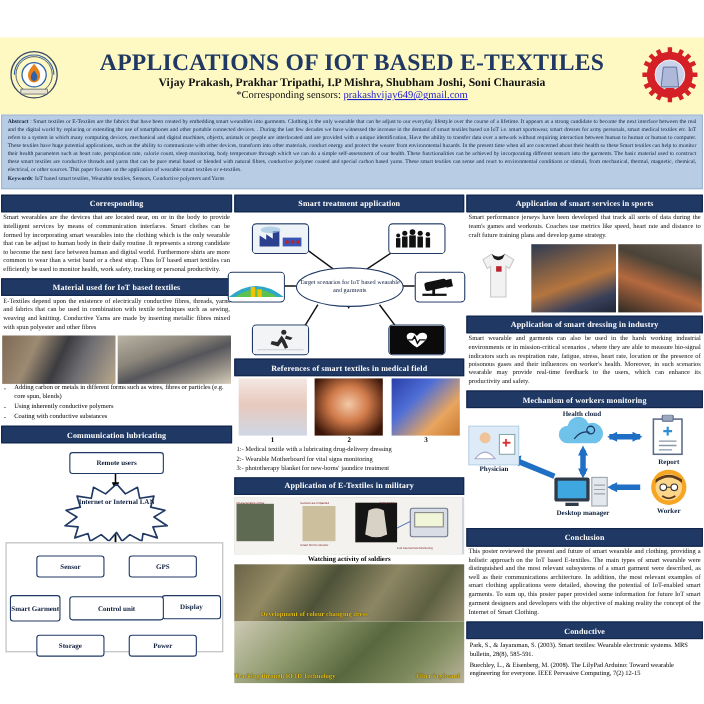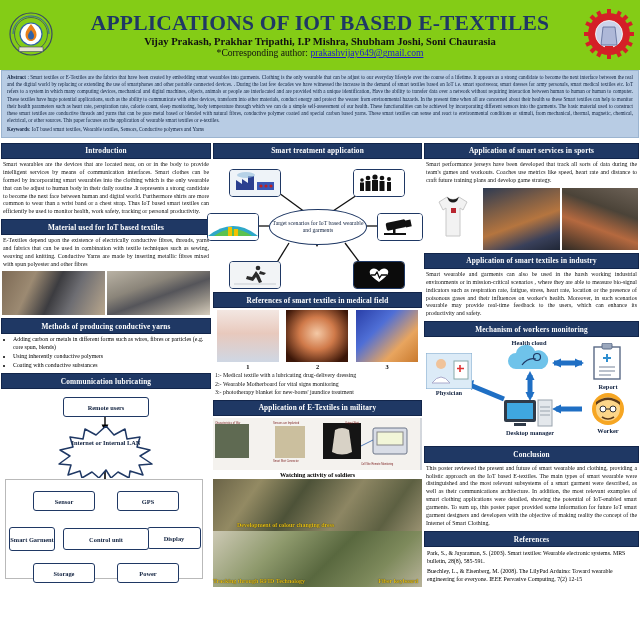--- a/index.html
+++ b/index.html
@@ -6,22 +6,22 @@
   body{
     width:640px;height:640px;overflow:hidden;
     background:#ffffff;
     font-family:"Liberation Serif", serif;
     color:#000;
   }
   .poster{width:640px;height:640px;position:relative;box-sizing:border-box;}
 
   
   .header{
-    position:relative;height:70px;background:#84cc16;
-    display:flex;align-items:center;justify-content:center;
+    position:relative;height:70px;background:#fef9c3;
+    display:flex;align-items:center;justify-content:center;margin-top:34px;
   }
   .logo{width:62px;height:60px;flex:0 0 62px;display:flex;align-items:center;justify-content:center;}
   .logo-left svg, .logo-right svg{display:block;}
   .head-center{flex:1;text-align:center;line-height:1.05;}
   .ptitle{
     font-size:21.5px;font-weight:bold;color:#1f3864;letter-spacing:.2px;
     font-family:"Liberation Serif", serif;margin:1px 0 2px;
   }
   .pauthors{font-size:10.6px;font-weight:bold;color:#111;margin:1px 0;}
   .paffil{font-size:10px;color:#111;margin:1px 0;}
@@ -141,21 +141,21 @@
         <path d="M28 23 C30 25.5 31 27 31 29 C31 31.3 29.7 32.6 28 32.6 C26.3 32.6 25 31.3 25 29 C25 27 26 25.5 28 23 Z" fill="#2f62a8"></path>
         <path d="M10 27 A18 18 0 0 1 46 27" fill="none" stroke="#2f62a8" stroke-width="1"></path>
         <rect x="16" y="40" width="24" height="4.5" fill="#e8e2cf" stroke="#3b4a63" stroke-width="0.6"></rect>
       </svg>
     </div>
 
     <div class="head-center">
       <div class="ptitle">APPLICATIONS OF IOT BASED E-TEXTILES</div>
       <div class="pauthors">Vijay Prakash, Prakhar Tripathi, I.P Mishra, Shubham Joshi, Soni Chaurasia</div>
       <div class="pcorr">
-        <span>*Corresponding author:</span>
+        <span>*Corresponding sensors:</span>
         <span class="mail">prakashvijay649@gmail.com</span>
       </div>
     </div>
 
     <div class="logo logo-right">
       <svg width="56" height="56" viewBox="0 0 56 56">
         <g fill="#d42027">
           <circle cx="28" cy="27" r="21"></circle>
         </g>
         <g stroke="#d42027" stroke-width="4">
@@ -178,31 +178,30 @@
 
   <div class="abstract">
     <b>Abstract</b><span> : </span><span>Smart textiles or E-Textiles are the fabrics that have been created by embedding smart wearables into garments. Clothing is the only wearable that can be adjust to our everyday lifestyle over the course of a lifetime. It appears as a strong candidate to become the next interface between the real and the digital world by replacing or extending the use of smartphones and other portable connected devices. . During the last few decades we have witnessed the increase in the demand of smart textiles based on IoT i.e. smart sportswear, smart dresses for army personals, smart medical textiles etc. IoT refers to a system in which many computing devices, mechanical and digital machines, objects, animals or people are interlocated and are provided with a unique identification, Have the ability to transfer data over a network without requiring interaction between human to human or human to computer. These textiles have huge potential applications, such as the ability to communicate with other devices, transform into other materials, conduct energy and protect the wearer from environmental hazards. In the present time when all are concerned about their health so these Smart textiles can help to monitor their health parameters such as heart rate, perspiration rate, calorie count, sleep monitoring, body temperature through which we can do a simple self-assessment of our health. These functionalities can be achieved by incorporating different sensors into the garments. The basic material used to construct these smart textiles are conductive threads and yarns that can be pure metal based or blended with natural fibres, conductive polymer coated and special carbon based yarns. These smart textiles can sense and react to environmental conditions or stimuli, from mechanical, thermal, magnetic, chemical, electrical, or other sources. This paper focuses on the application of wearable smart textiles or e-textiles.</span>
     <span class="kw"><b>Keywords</b><span>: IoT based smart textiles, Wearable textiles, Sensors, Conductive polymers and Yarns</span></span>
   </div>
 
   <div class="cols">
 
     <div class="col col-1">
 
-      <div class="bar">Introduction</div>
+      <div class="bar">Corresponding</div>
       <div class="body-text">Smart wearables are the devices that are located near, on or in the body to provide intelligent services by means of communication interfaces. Smart clothes can be formed by incorporating smart wearables into the clothing which is the only wearable that can be adjust to human body in their daily routine .It represents a strong candidate to become the next face between human and digital world. Furthermore shirts are more common to wear than a wrist band or a chest strap. Thus IoT based smart textiles can efficiently be used to monitor health, work safety, tracking or personal productivity.</div>
 
       <div class="bar">Material used  for IoT based textiles</div>
       <div class="body-text">E-Textiles depend upon the existence of electrically conductive fibres, threads, yarns and fabrics that can be used in combination with textile techniques such as sewing, weaving and knitting. Conductive Yarns are made by inserting  metallic fibres mixed with spun polyester and other fibres</div>
       <div class="imgrow" style="margin-top:2px">
         <div class="ph yarn1"></div>
         <div class="ph yarn2"></div>
       </div>
 
-      <div class="bar">Methods of producing conductive yarns</div>
       <ul class="bullets">
         <li>Adding carbon or metals in different forms such as wires, fibres or particles (e.g. core spun, blends)</li>
         <li>Using inherently conductive polymers</li>
         <li>Coating with conductive substances</li>
       </ul>
 
       <div class="bar">Communication lubricating</div>
 
       <div class="arch">
         <svg width="208" height="188">
@@ -425,21 +424,21 @@
             <rect width="56" height="62" fill="#fff"></rect>
             <path d="M14 14 L22 9 q6 5 12 0 l8 5 l-4 8 l-3 -2 l0 28 l-14 0 l0 -28 l-3 2 Z" fill="#f2f2f2" stroke="#c8c8c8"></path>
             <path d="M22 9 q6 5 12 0 l-2 4 q-4 3 -8 0 Z" fill="#1a1a1a"></path>
             <rect x="26" y="20" width="5" height="5" fill="#b8252f"></rect>
           </svg>
         </div>
         <div class="ph sp2"></div>
         <div class="ph sp3"></div>
       </div>
 
-      <div class="bar">Application of smart textiles in industry</div>
+      <div class="bar">Application of smart dressing in industry</div>
       <div class="body-text">Smart wearable and garments can also be used in the harsh working industrial environments or in mission-critical scenarios , where they are able to measure bio-signal indicators such as respiration rate, fatigue, stress, heart rate, location or the presence of poisonous gases and their influences on worker's health. Moreover, in such scenarios wearable may provide real-time feedback to the users, which can enhance its productivity and safety.</div>
 
       <div class="bar">Mechanism of workers monitoring</div>
 
       <div class="wm">
         <svg width="213" height="104">
 
           <g stroke="#1f6fc4" stroke-width="5">
             <line x1="130" y1="24" x2="158" y2="24"></line>
           </g>
@@ -512,21 +511,21 @@
           <circle cx="27" cy="18" r="3" fill="#fff" stroke="#333"></circle>
           <path d="M20 18 h4" stroke="#333" stroke-width="1"></path>
           <path d="M16 26 q6 4 12 0" stroke="#5a3a1c" stroke-width="1.6" fill="none"></path>
         </svg>
         <div class="wm-label" style="left:158px;top:88px;width:52px">Worker</div>
       </div>
 
       <div class="bar">Conclusion</div>
       <div class="body-text">This poster reviewed the present and future of smart wearable and clothing, providing a holistic approach on the IoT based E-textiles. The main types of smart wearable were distinguished and the most relevant subsystems of a smart garment were described, as well as their communications architecture. In addition, the most relevant examples of smart clothing applications were detailed, showing the potential of IoT-enabled smart garments. To sum up, this poster paper provided some information for future IoT smart garment designers and developers with the objective of making reality the concept of the Internet of Smart Clothing.</div>
 
-      <div class="bar">References</div>
+      <div class="bar">Conductive</div>
       <div class="refs">
         <p>Park, S., &amp; Jayaraman, S. (2003). Smart textiles: Wearable electronic systems. MRS bulletin, 28(8), 585-591.</p>
         <p>Buechley, L., &amp; Eisenberg, M. (2008). The LilyPad Arduino: Toward wearable engineering for everyone. IEEE Pervasive Computing, 7(2) 12-15</p>
       </div>
     </div>
 
   </div>
 </div>
 
 </body></html>

